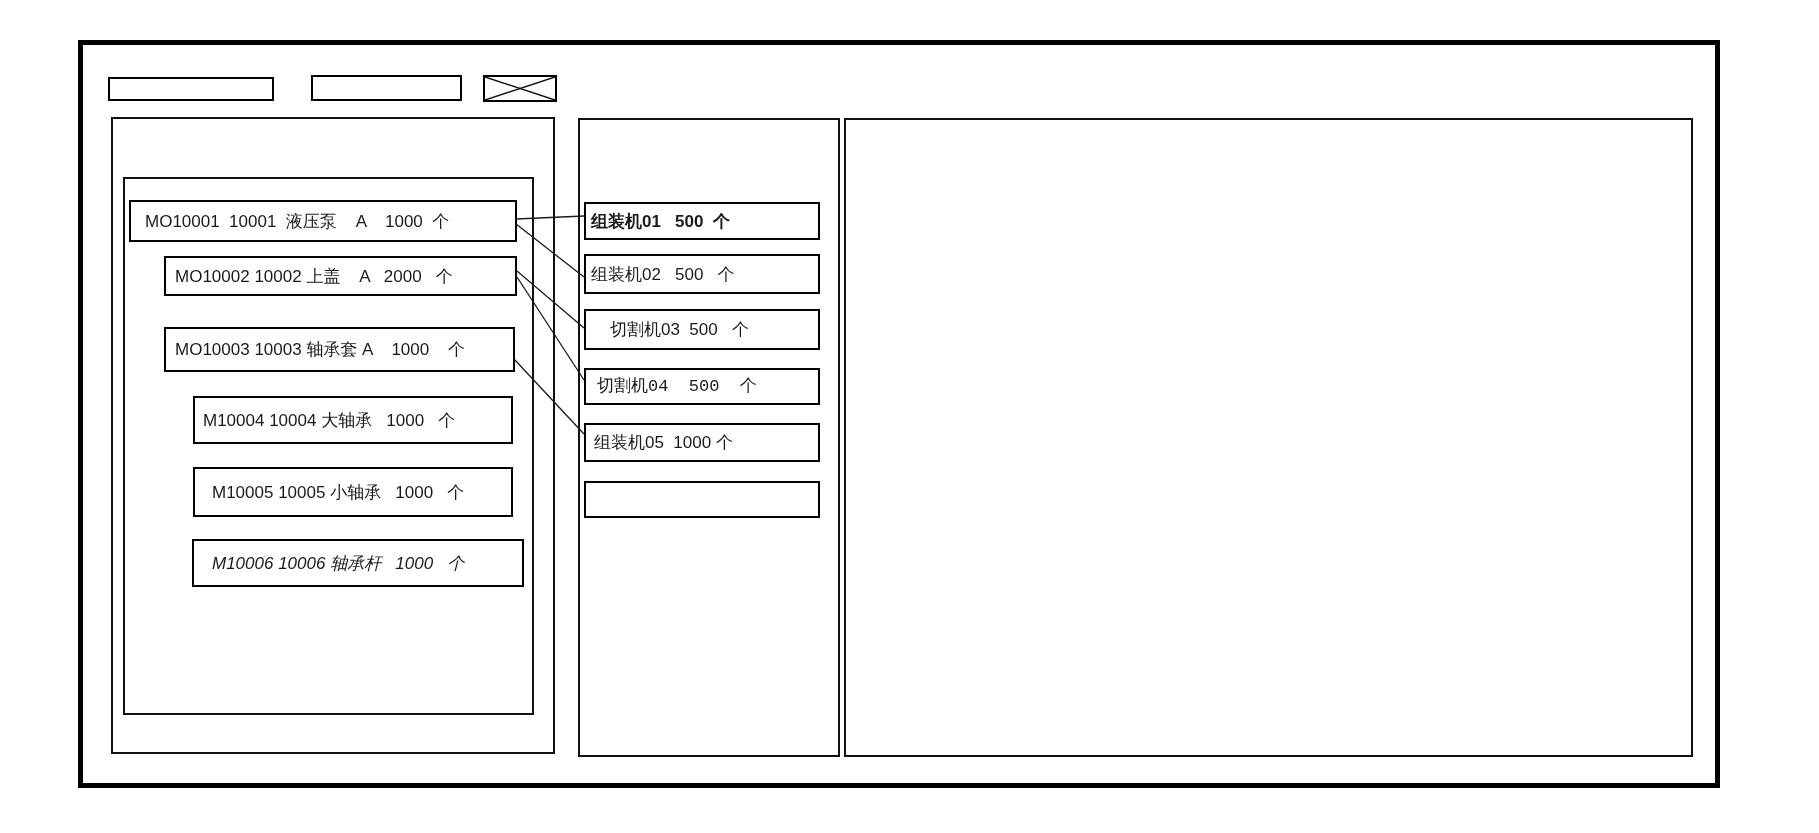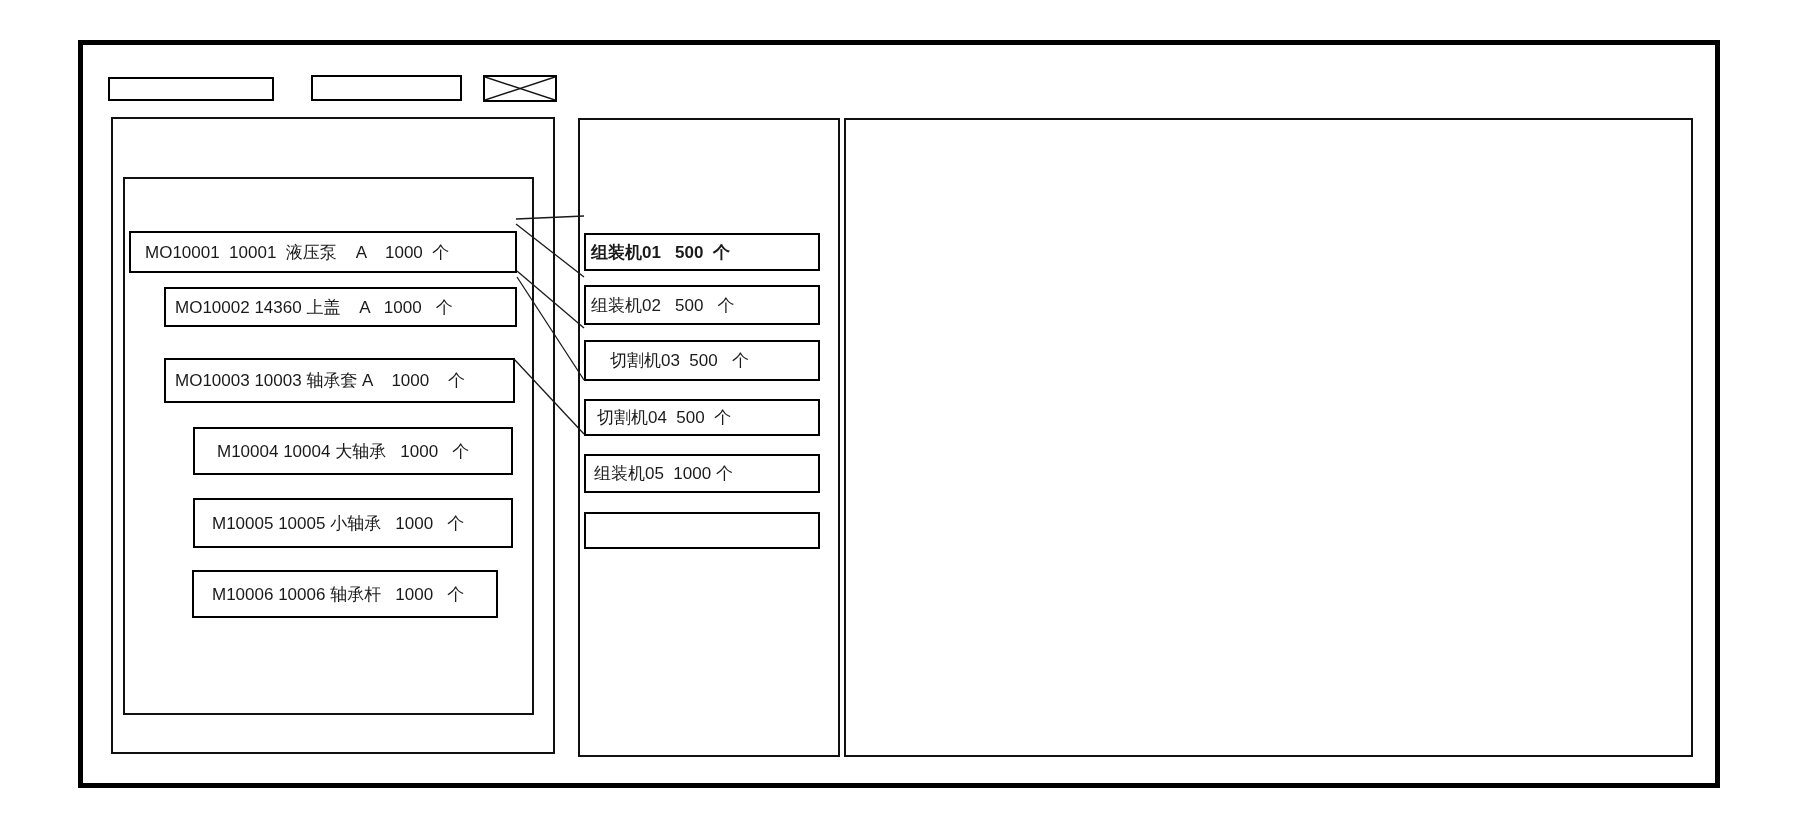--- a/index.html
+++ b/index.html
@@ -8,21 +8,21 @@
     font-family:"Liberation Sans","DejaVu Sans",sans-serif;color:#1a1a1a;
   }
   .abs{position:absolute;box-sizing:border-box;}
   .frame{border:5px solid #000;background:#fff;}
   .box{border:2px solid #000;background:#fff;display:flex;align-items:center;}
   .thinbox{border:2px solid #111;background:#fff;}
   .txt{white-space:pre;font-size:17px;line-height:1;}
   .hline,.vline{background:#111;}
   .dot{background:#000;border-radius:50%;}
   svg.overlay{position:absolute;left:0;top:0;pointer-events:none;z-index:6;}
-  .node{z-index:3;margin-top:31px;}
+  .node{z-index:3;}
   .panel{z-index:1;}
 </style>
 </head>
 <body>
 
 <div class="abs frame" style="left:78px;top:40px;width:1642px;height:748px;"></div>
 
 <div>
   <input class="abs" style="left: 108px; top: 77px; width: 166px; height: 24px; border: 2px solid rgb(0, 0, 0); background: rgb(255, 255, 255); outline: none; padding: 0px 4px; font-size: 14px;" value="">
   <input class="abs" style="left: 311px; top: 75px; width: 151px; height: 26px; border: 2px solid rgb(0, 0, 0); background: rgb(255, 255, 255); outline: none; padding: 0px 4px; font-size: 14px;" value="">
@@ -48,51 +48,51 @@
     <div class="abs vline" style="left:179px;top:372px;width:1.5px;height:194px;"></div>
     <div class="abs hline" style="left:179px;top:419px;width:14px;height:1.5px;"></div>
     <div class="abs hline" style="left:179px;top:490px;width:14px;height:1.5px;"></div>
     <div class="abs hline" style="left:179px;top:564.5px;width:13px;height:1.5px;"></div>
   </div>
 
   <div class="abs box node" style="left:129px;top:200px;width:388px;height:42px;padding-left:14px;">
     <span class="txt">MO10001  10001  液压泵    A    1000  个</span>
   </div>
   <div class="abs box node" style="left:164px;top:256px;width:353px;height:40px;padding-left:9px;">
-    <span class="txt">MO10002 14360 上盖    A   1000   个</span>
+    <span class="txt">MO10002 10002 上盖    A   2000   个</span>
   </div>
   <div class="abs box node" style="left:164px;top:327px;width:351px;height:45px;padding-left:9px;text-align:center;">
     <span class="txt">MO10003 10003 轴承套 A    1000    个</span>
   </div>
-  <div class="abs box node" style="left:193px;top:396px;width:320px;height:48px;padding-left:22px;">
+  <div class="abs box node" style="left:193px;top:396px;width:320px;height:48px;padding-left:8px;">
     <span class="txt">M10004 10004 大轴承   1000   个</span>
   </div>
   <div class="abs box node" style="left:193px;top:467px;width:320px;height:50px;padding-left:17px;">
     <span class="txt">M10005 10005 小轴承   1000   个</span>
   </div>
-  <div class="abs box node" style="left:192px;top:539px;width:306px;height:48px;padding-left:18px;">
+  <div class="abs box node" style="left:192px;top:539px;width:332px;height:48px;padding-left:18px;font-style:italic;">
     <span class="txt">M10006 10006 轴承杆   1000   个</span>
   </div>
 </div>
 
 <div>
   <div class="abs panel thinbox" style="left:578px;top:118px;width:262px;height:639px;"></div>
 
   <div class="abs dot" style="left:675px;top:164px;width:4px;height:4px;"></div>
 
   <div class="abs box node" style="left:584px;top:202px;width:236px;height:38px;padding-left:5px;font-weight:bold;">
     <span class="txt">组装机01   500  个</span>
   </div>
   <div class="abs box node" style="left:584px;top:254px;width:236px;height:40px;padding-left:5px;">
     <span class="txt">组装机02   500   个</span>
   </div>
   <div class="abs box node" style="left:584px;top:309px;width:236px;height:41px;padding-left:24px;">
     <span class="txt">切割机03  500   个</span>
   </div>
-  <div class="abs box node" style="left:584px;top:368px;width:236px;height:37px;padding-left:11px;">
+  <div class="abs box node" style="left:584px;top:368px;width:236px;height:37px;padding-left:11px;font-family:Liberation Mono, monospace;">
     <span class="txt">切割机04  500  个</span>
   </div>
   <div class="abs box node" style="left:584px;top:423px;width:236px;height:39px;padding-left:8px;">
     <span class="txt">组装机05  1000 个</span>
   </div>
   <div class="abs box node" style="left:584px;top:481px;width:236px;height:37px;padding-left:9px;">
     <span class="txt"></span>
   </div>
 </div>
 

